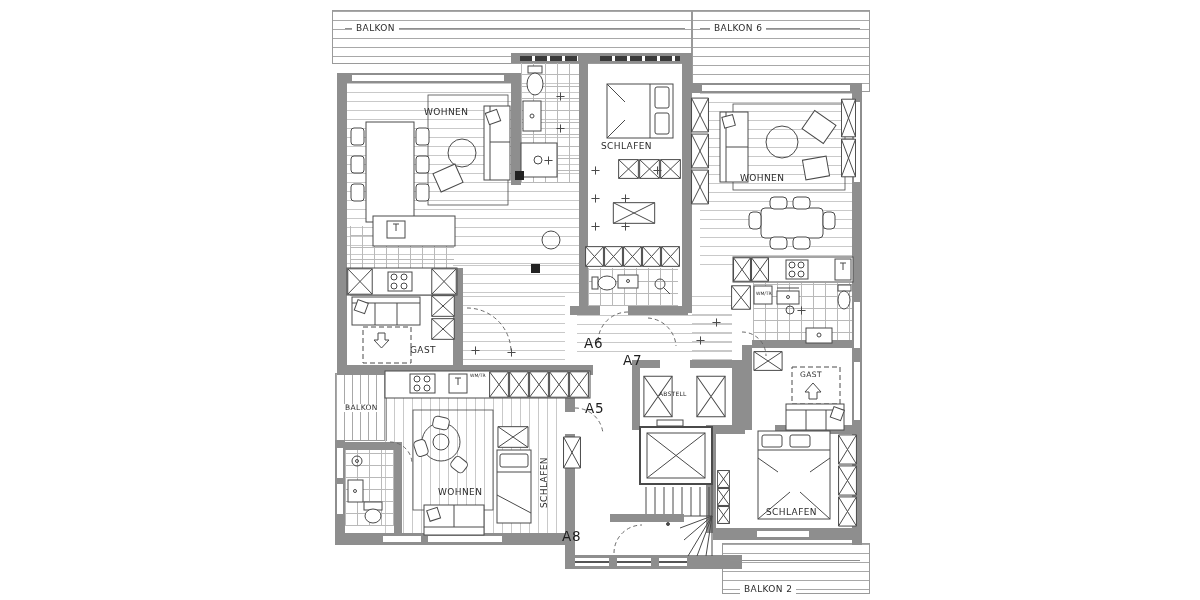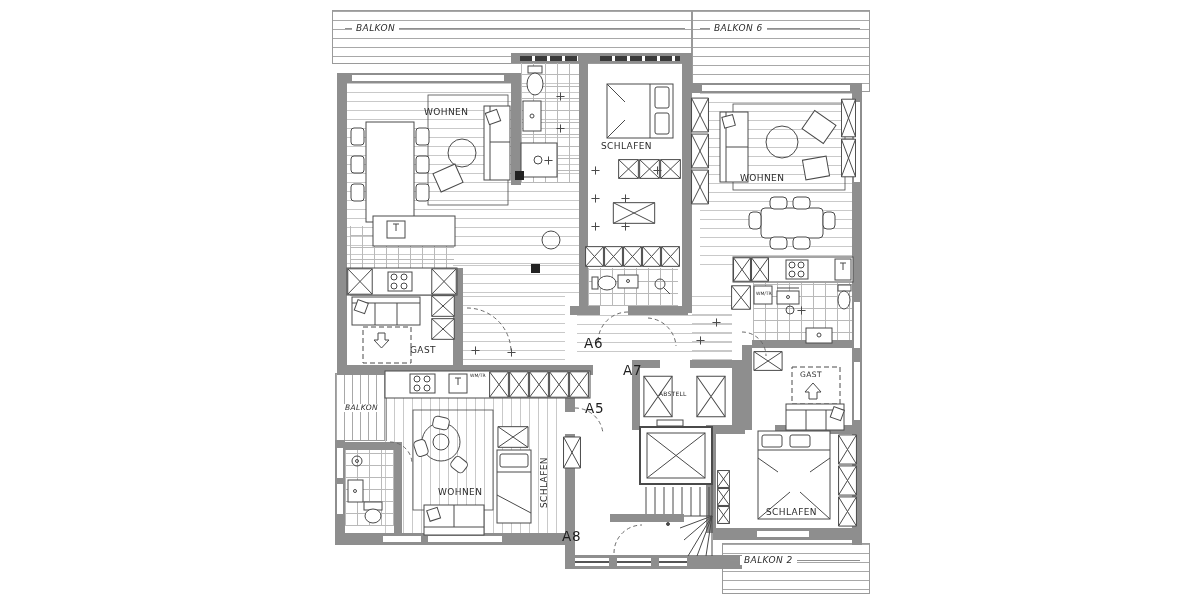--- a/index.html
+++ b/index.html
@@ -15,21 +15,21 @@
   .hv{position:absolute;background:repeating-linear-gradient(90deg,#c9c9c9 0 1px,transparent 1px 9px);}
   .tile{position:absolute;background:
         repeating-linear-gradient(0deg,#b9b9b9 0 1px,transparent 1px 12px),
         repeating-linear-gradient(90deg,#b9b9b9 0 1px,transparent 1px 12px);}
   .balh{position:absolute;background:repeating-linear-gradient(180deg,#a8a8a8 0 1px,transparent 1px 9px);
         border:1px solid #9a9a9a;}
   .balv{position:absolute;background:repeating-linear-gradient(90deg,#a8a8a8 0 1px,transparent 1px 8px);
         border:1px solid #9a9a9a;}
   .ln{position:absolute;background:#8f8f8f;height:1px;}
   .lbl{position:absolute;font-size:9px;color:#2b2b2b;letter-spacing:.4px;white-space:nowrap;line-height:1;}
-  .bgw{background:#fff;padding:0 4px;font-style:italic;}
+  .bgw{background:#fff;padding:0 4px;}
   .big{font-size:13.5px;color:#1d1d1d;letter-spacing:.8px;}
   .t8{font-size:7.5px;} .t6{font-size:6px;letter-spacing:.2px;} .t4{font-size:4.5px;letter-spacing:0;}
   .vert{transform:rotate(-90deg);transform-origin:0 0;}
   svg{position:absolute;left:0;top:0;pointer-events:none;}
 </style>
 </head>
 <body>
 
 <div id="plan">
 
@@ -394,33 +394,33 @@
         <path d="M614 553 A28 28 0 0 1 642 525"></path>
         <path d="M467 308 A44 44 0 0 1 511 352"></path>
         <path d="M742 332 A24 24 0 0 1 766 356"></path>
         <path d="M390 442 A22 22 0 0 1 412 463"></path>
       </g>
     </g>
   </svg>
 
   <div class="lbl bgw" style="left:352px;top:24px">BALKON</div>
   <div class="lbl bgw" style="left:710px;top:24px">BALKON 6</div>
-  <div class="lbl bgw" style="left:740px;top:556px">BALKON 2</div>
+  <div class="lbl bgw" style="left:740px;top:585px">BALKON 2</div>
   <div class="lbl bgw t8" style="left:341px;top:404px">BALKON</div>
 
   <div class="lbl" style="left:424px;top:108px">WOHNEN</div>
   <div class="lbl" style="left:601px;top:142px">SCHLAFEN</div>
   <div class="lbl" style="left:410px;top:346px">GAST</div>
   <div class="lbl" style="left:740px;top:174px">WOHNEN</div>
   <div class="lbl t8" style="left:800px;top:371px">GAST</div>
   <div class="lbl" style="left:766px;top:508px">SCHLAFEN</div>
   <div class="lbl" style="left:438px;top:488px">WOHNEN</div>
   <div class="lbl vert" style="left:540px;top:508px">SCHLAFEN</div>
   <div class="lbl t6" style="left:659px;top:391px">ABSTELL</div>
   <div class="lbl t4" style="left:470px;top:374px">WM/TR</div>
   <div class="lbl t4" style="left:756px;top:292px">WM/TR</div>
 
   <div class="lbl big" style="left:584px;top:337px">A6</div>
-  <div class="lbl big" style="left:623px;top:364px">A7</div>
+  <div class="lbl big" style="left:623px;top:354px">A7</div>
   <div class="lbl big" style="left:585px;top:402px">A5</div>
   <div class="lbl big" style="left:562px;top:530px">A8</div>
 
 </div>
 
 </body></html>

